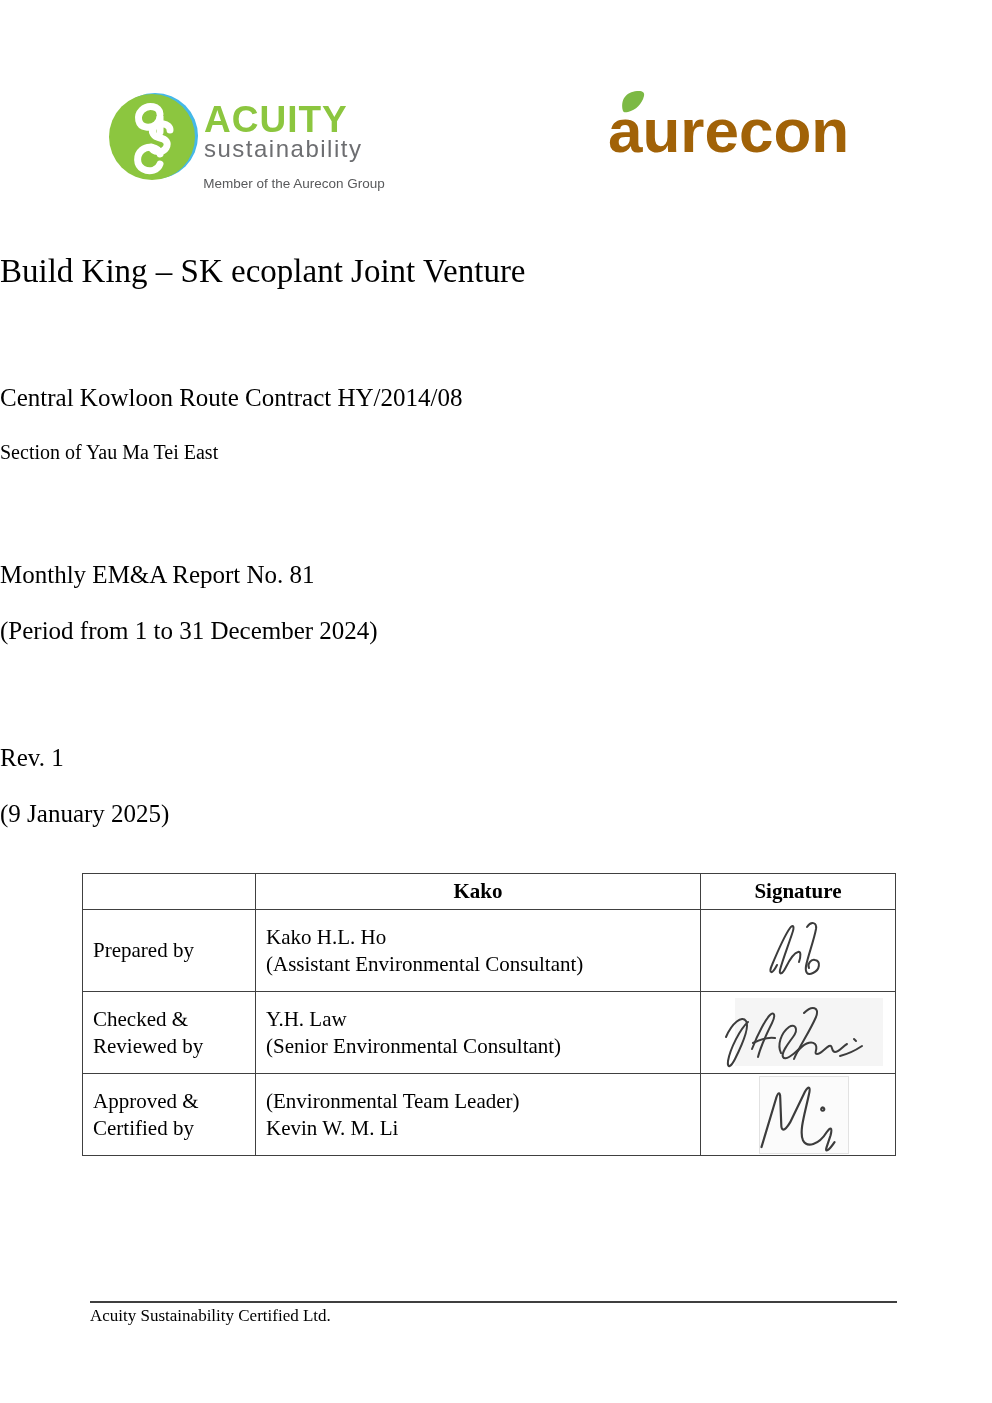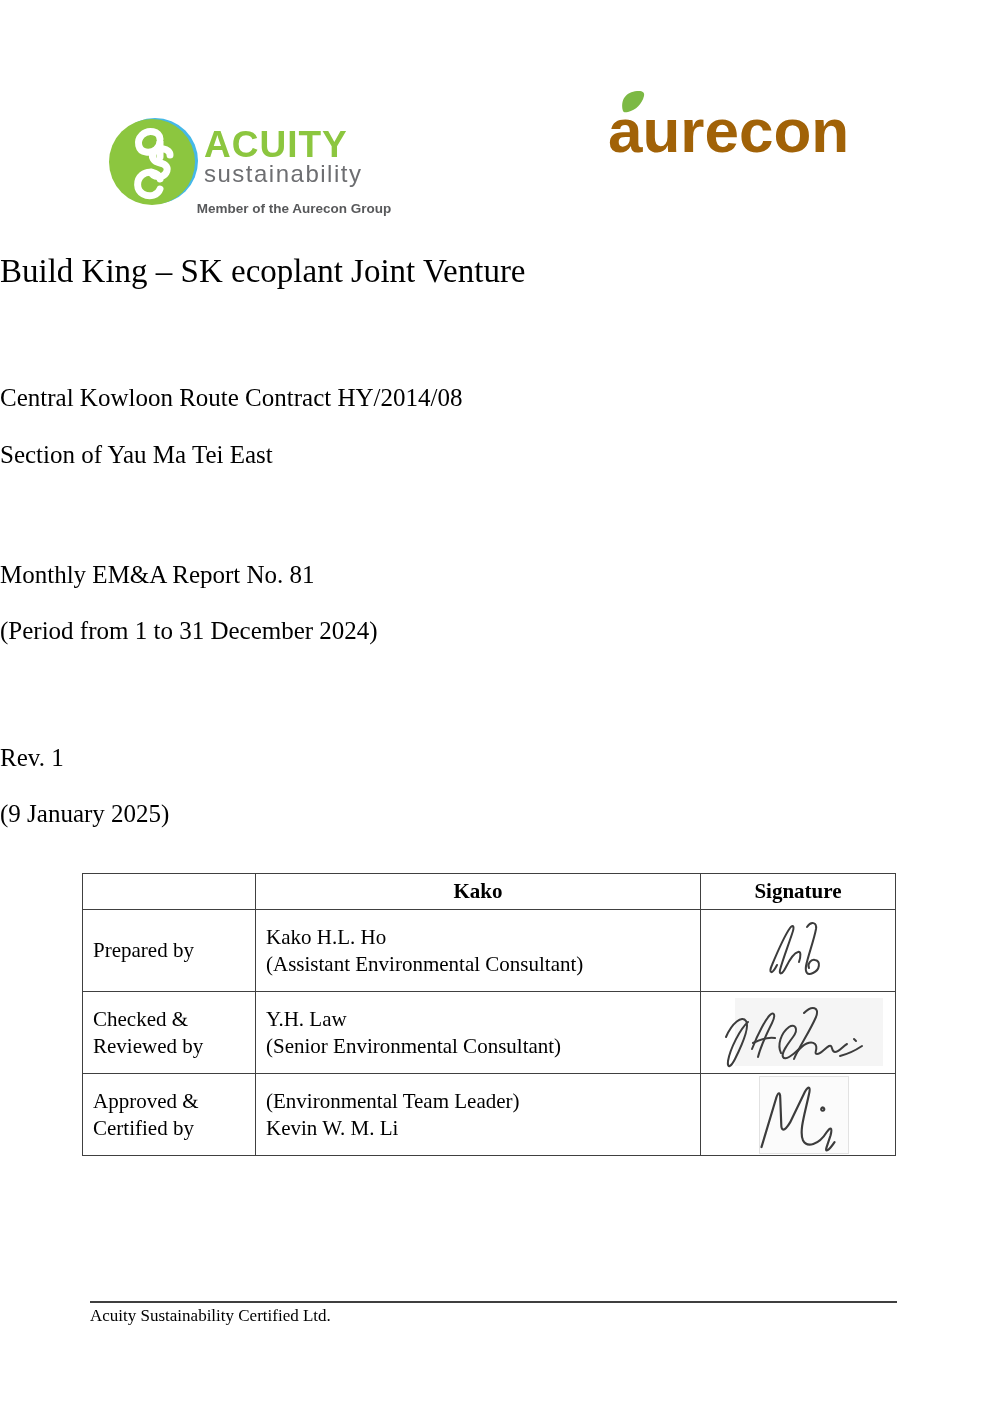--- a/index.html
+++ b/index.html
@@ -7,41 +7,41 @@
     position:relative;
     width:992px;
     height:1403px;
     background:#ffffff;
     font-family:"Liberation Serif", serif;
     color:#000;
     overflow:hidden;
   }
 
   
-  .acuity-logo{position:absolute;left:108px;top:92px;width:235px;margin-top:25px;}
+  .acuity-logo{position:absolute;left:108px;top:92px;width:235px;}
   .acuity-row{display:flex;align-items:flex-start;}
   .acuity-mark{position:relative;width:90px;height:90px;flex:0 0 auto;}
   .acuity-mark svg{display:block;}
   .acuity-text{margin-left:6px;padding-top:10px;font-family:"Liberation Sans", sans-serif;}
   .acuity-brand{font-size:37px;font-weight:bold;letter-spacing:1px;line-height:36px;color:#8CC63F;}
   .acuity-tagline{font-size:24px;color:#6D6E71;text-align:right;letter-spacing:1.5px;line-height:22px;}
   .acuity-member{position:absolute;left:66px;top:84px;width:240px;text-align:center;
-    font-family:"Liberation Sans", sans-serif;font-size:13.5px;font-weight:bold;color:#58595B;white-space:nowrap;}
+    font-family:"Liberation Sans", sans-serif;font-size:13.5px;font-weight:normal;color:#58595B;white-space:nowrap;}
 
   .aurecon-logo{position:absolute;left:608px;top:88px;width:280px;height:90px;}
   .aurecon-leaf{position:absolute;left:12px;top:2px;width:26px;height:24px;}
   .aurecon-word{position:absolute;left:0;top:12px;
     font-family:"Liberation Sans", sans-serif;font-weight:bold;font-size:62px;
     letter-spacing:0px;color:#a16207;line-height:62px;}
 
   
   .line{position:absolute;left:0;width:992px;text-align:left;}
   .main-title{top:253px;font-size:33px;}
   .contract-line{top:384px;font-size:25px;}
-  .section-line{top:441px;font-size:25px;}
+  .section-line{top:441px;font-size:20px;}
   .report-line{top:561px;font-size:25px;}
   .period-line{top:617px;font-size:25px;}
   .rev-line{top:744px;font-size:25px;}
   .date-line{top:800px;font-size:25px;}
 
   
   .approval-table{
     position:absolute;left:82px;top:873px;width:813px;
     display:grid;
     grid-template-columns:173px 445px 195px;

